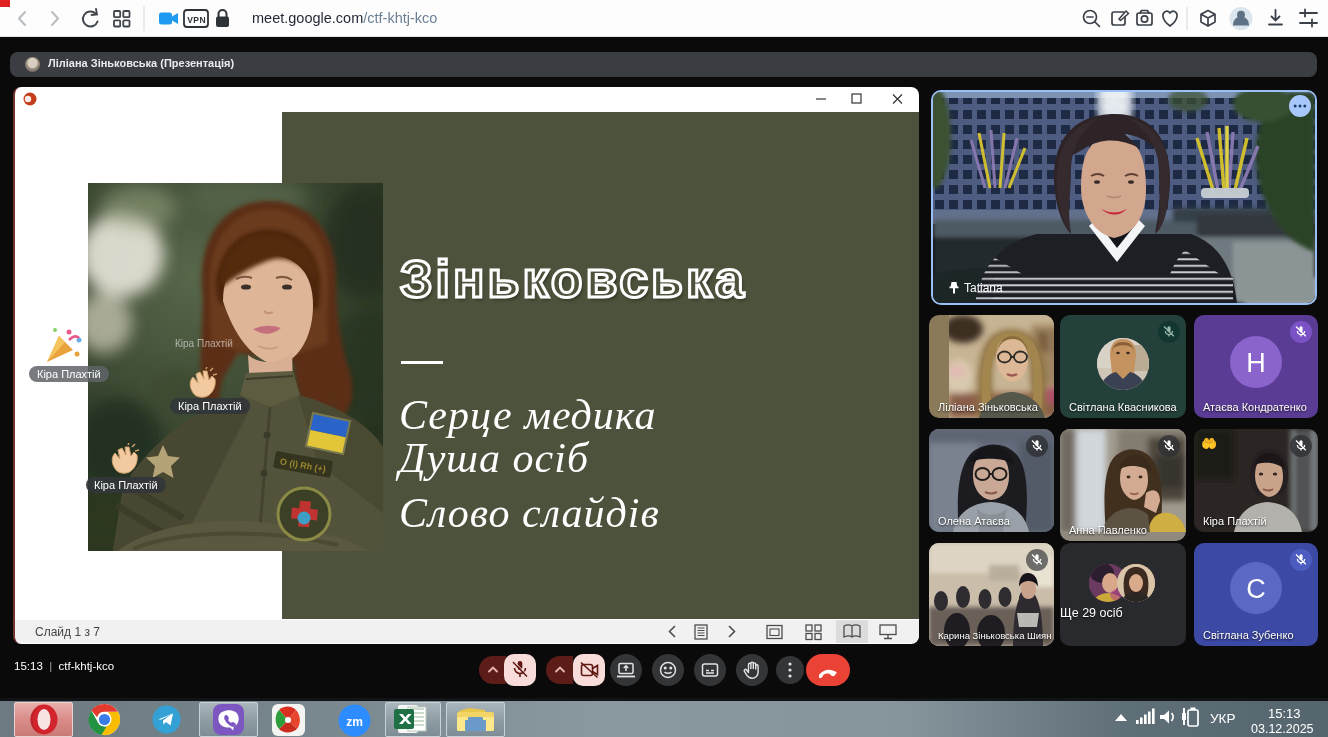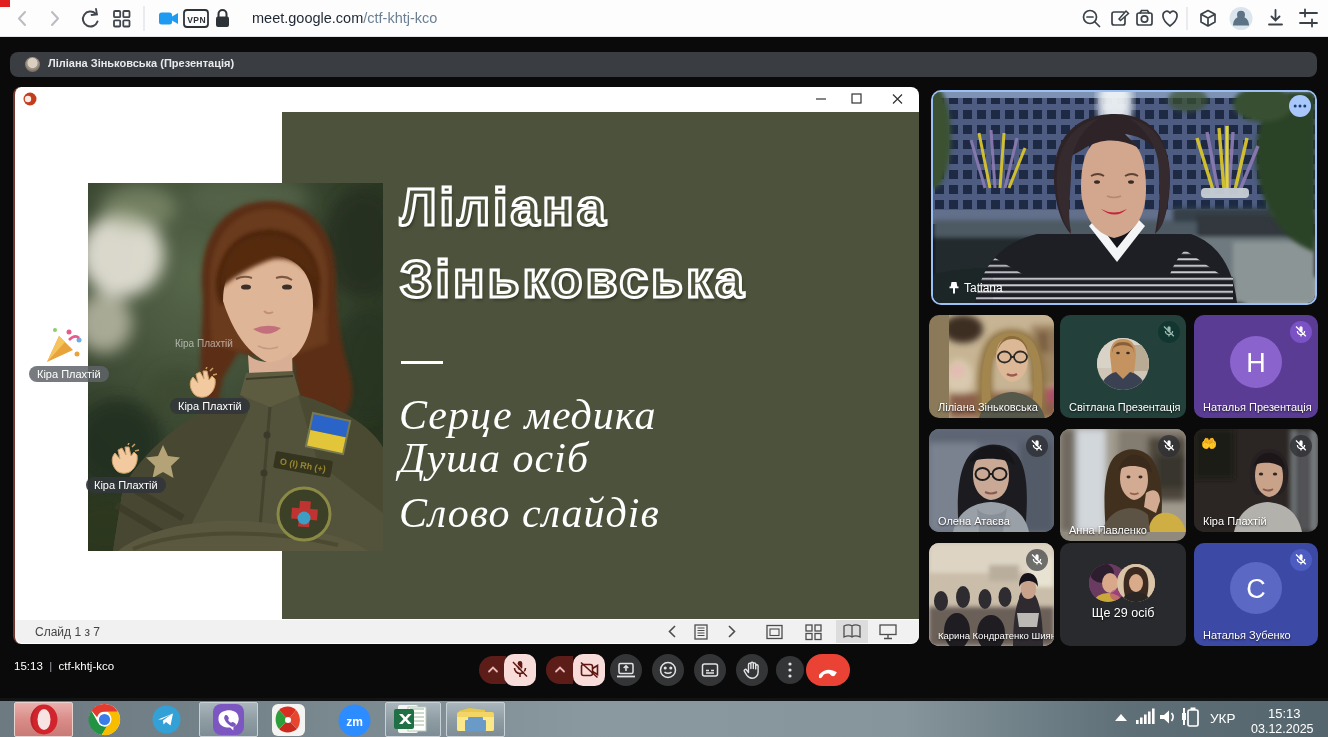--- a/index.html
+++ b/index.html
@@ -214,21 +214,20 @@
 
             <path d="M30 368 C60 344 120 334 170 339 C220 344 265 356 280 368 Z" fill="#5a5940"></path>
             <path d="M45 366 C90 347 180 345 250 362" stroke="#434228" stroke-width="4" fill="none" opacity=".6"></path>
 
             <circle cx="216" cy="331" r="26" fill="#3c4026" stroke="#8a8a46" stroke-width="3"></circle>
             <path d="M211 318 h11 v7.5 h7.5 v11 h-7.5 v7.5 h-11 v-7.5 h-7.5 v-11 h7.5 z" fill="#bf3430" transform="rotate(4 216.5 331)"></path>
             <circle cx="216" cy="335" r="6.5" fill="#3c9ec4"></circle>
           </g>
         </svg>
         </div>
-        <div class="bubble" style="top:65px;">Ліліана</div>
         <div class="bubble" style="top:137px;">Зіньковська</div>
         <div class="abs" style="left:386px;top:249px;width:42px;height:3px;background:#fff;"></div>
         <div class="script" style="top:279px;">Серце медика</div>
         <div class="script" style="top:322px;">Душа осіб</div>
         <div class="script" style="top:377px;">Слово слайдів</div>
 
         <div class="abs" style="left:160px;top:226px;font-size:10px;color:rgba(255,255,255,.55);">Кіра Плахтій</div>
         <svg class="abs" style="left:24px;top:212px;" width="46" height="44">
           <path d="M8 38 L20 12 L34 26 Z" fill="#e8a33d"></path>
           <path d="M8 38 L20 12 L26 18 Z" fill="#f6c45c"></path>
@@ -443,38 +442,38 @@
       <div class="mut" style="background:#123731;">
         <svg width="14" height="14" viewBox="0 0 14 14">
             <g stroke="#9ab8ae" stroke-width="1.3" fill="#9ab8ae">
           <rect x="5.4" y="1.2" width="3.2" height="6" rx="1.6" stroke="none"></rect>
           <path d="M3.4 6 a3.6 3.6 0 0 0 7.2 0" fill="none"></path>
           <line x1="7" y1="9.6" x2="7" y2="11.5"></line>
           <line x1="2" y1="1.5" x2="11.8" y2="11.3"></line>
         </g>
           </svg>
       </div>
-      <div class="nm">Світлана Презентація</div>
+      <div class="nm">Світлана Квасникова</div>
     </div>
     <div class="tile" id="t3" style="left:1194px;top:278px;width:124px;height:103px;background:#5b3c95;">
       <svg width="125" height="103">
         <circle cx="62" cy="47" r="26" fill="#8a63cc"></circle>
         <text x="62" y="57" text-anchor="middle" font-size="27" fill="#fff" font-family="Liberation Sans">Н</text>
       </svg>
       <div class="mut" style="background:#7a52c5;">
         <svg width="14" height="14" viewBox="0 0 14 14">
             <g stroke="#fff" stroke-width="1.3" fill="#fff">
           <rect x="5.4" y="1.2" width="3.2" height="6" rx="1.6" stroke="none"></rect>
           <path d="M3.4 6 a3.6 3.6 0 0 0 7.2 0" fill="none"></path>
           <line x1="7" y1="9.6" x2="7" y2="11.5"></line>
           <line x1="2" y1="1.5" x2="11.8" y2="11.3"></line>
         </g>
           </svg>
       </div>
-      <div class="nm">Наталья Презентація</div>
+      <div class="nm">Атаєва Кондратенко</div>
     </div>
     <div class="tile" id="t4" style="left:929px;top:392px;width:125px;height:103px;background:#6a7280;">
       <svg width="125" height="103">
         <defs>
             <filter id="s4b">
               <feGaussianBlur stdDeviation="3"></feGaussianBlur>
             </filter>
           </defs>
         <rect width="125" height="103" fill="#646c7c"></rect>
         <g filter="url(#s4b)">
@@ -626,21 +625,21 @@
       <div class="mut" style="background:rgba(45,47,51,.65);">
         <svg width="14" height="14" viewBox="0 0 14 14">
             <g stroke="#fff" stroke-width="1.3" fill="#fff">
           <rect x="5.4" y="1.2" width="3.2" height="6" rx="1.6" stroke="none"></rect>
           <path d="M3.4 6 a3.6 3.6 0 0 0 7.2 0" fill="none"></path>
           <line x1="7" y1="9.6" x2="7" y2="11.5"></line>
           <line x1="2" y1="1.5" x2="11.8" y2="11.3"></line>
         </g>
           </svg>
       </div>
-      <div class="nm" style="font-size:9.5px;white-space:nowrap;">Карина Кондратенко Шиян</div>
+      <div class="nm" style="font-size:9.5px;white-space:nowrap;">Карина Зіньковська Шиян</div>
     </div>
     <div class="tile" id="t8" style="left:1060px;top:506px;width:126px;height:103px;background:#292a2d;">
       <svg width="126" height="103">
         <circle cx="48" cy="40" r="19" fill="#7a4a6a"></circle>
         <clipPath id="c8a">
             <circle cx="48" cy="40" r="19"></circle>
           </clipPath>
         <g clip-path="url(#c8a)">
           <rect x="29" y="21" width="38" height="38" fill="#6a3a60"></rect>
           <ellipse cx="42" cy="30" rx="12" ry="10" fill="#2c1e2e"></ellipse>
@@ -652,38 +651,38 @@
         <clipPath id="c8b">
             <circle cx="76" cy="40" r="19"></circle>
           </clipPath>
         <g clip-path="url(#c8b)">
           <rect x="57" y="21" width="38" height="38" fill="#d9c4a8"></rect>
           <path d="M64 48 C62 30 68 24 76 24 C84 24 90 30 88 48 L86 59 H66 Z" fill="#3c2a20"></path>
           <ellipse cx="76" cy="40" rx="7" ry="9" fill="#d9ab8a"></ellipse>
           <path d="M62 59 a14 10 0 0 1 28 0 Z" fill="#2a2624"></path>
         </g>
       </svg>
-      <div class="nm" style="left:0;right:0;bottom:26px;text-align:center;font-size:12.5px;">Ще 29 осіб</div>
+      <div class="nm" style="left:0;right:0;bottom:26px;text-align:left;font-size:12.5px;">Ще 29 осіб</div>
     </div>
     <div class="tile" id="t9" style="left:1194px;top:506px;width:124px;height:103px;background:#3c49a5;">
       <svg width="125" height="103">
         <circle cx="62" cy="45" r="26" fill="#5b68c4"></circle>
         <text x="62" y="55" text-anchor="middle" font-size="27" fill="#fff" font-family="Liberation Sans">С</text>
       </svg>
       <div class="mut" style="background:#4c5cc0;">
         <svg width="14" height="14" viewBox="0 0 14 14">
             <g stroke="#fff" stroke-width="1.3" fill="#fff">
           <rect x="5.4" y="1.2" width="3.2" height="6" rx="1.6" stroke="none"></rect>
           <path d="M3.4 6 a3.6 3.6 0 0 0 7.2 0" fill="none"></path>
           <line x1="7" y1="9.6" x2="7" y2="11.5"></line>
           <line x1="2" y1="1.5" x2="11.8" y2="11.3"></line>
         </g>
           </svg>
       </div>
-      <div class="nm">Наталья Зубенко</div>
+      <div class="nm">Світлана Зубенко</div>
     </div>
 
     <div id="botbar">
       <div style="position:absolute;left:14px;top:15px;font-size:11.5px;color:#fff;">15:13&nbsp; <span style="color:#9aa0a6;">|</span>&nbsp; ctf-khtj-kco</div>
 
       <div style="position:absolute;left:479px;top:11px;width:27px;height:28px;background:#5c1d18;border-radius:14px 0 0 14px;">
         <svg width="27" height="28">
             <path d="M10 15.5 l4-4 4 4" stroke="#e8b8b4" stroke-width="1.8" fill="none" stroke-linecap="round"></path>
           </svg>
       </div>

